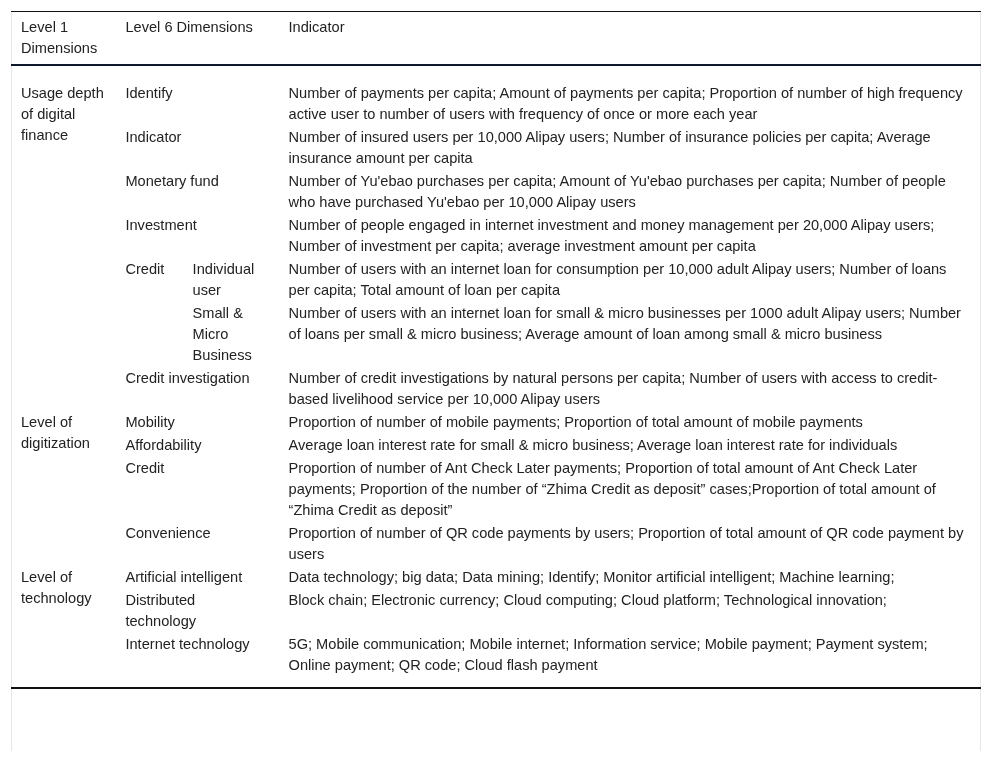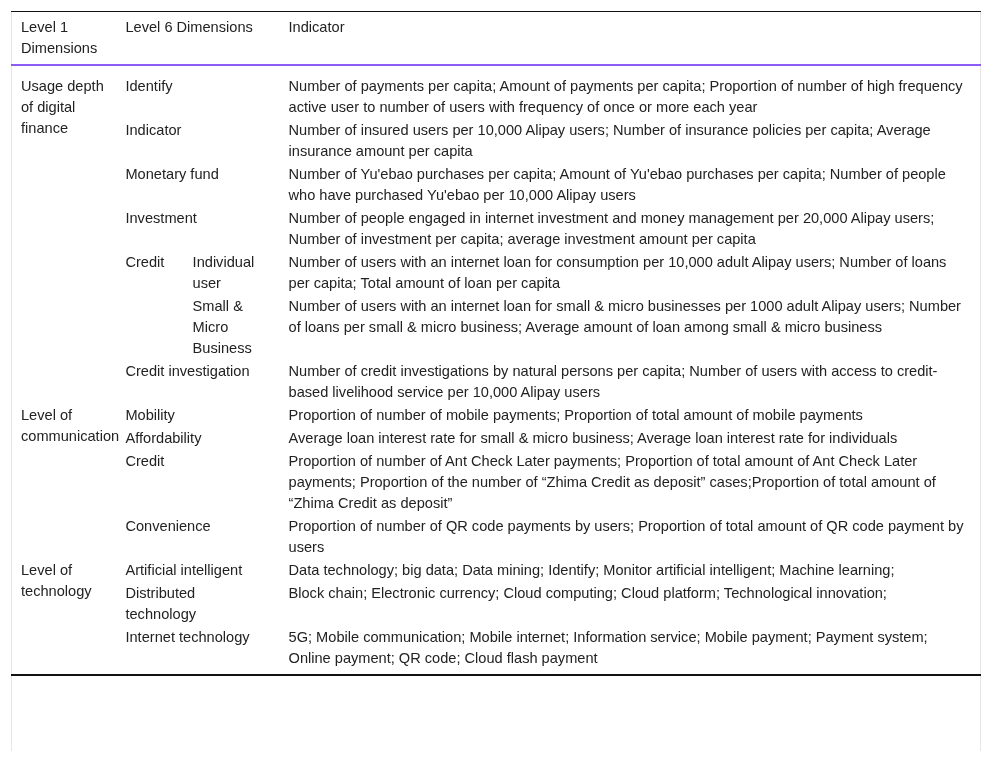--- a/index.html
+++ b/index.html
@@ -2,27 +2,27 @@
 <html><head>
 <meta charset="utf-8">
 <style>
   html, body { margin: 0; padding: 0; background: #ffffff; }
   body { width: 992px; height: 762px; position: relative; overflow: hidden;
          font-family: "Liberation Sans", sans-serif; color: #222222; font-size: 14.6px; }
   .frame { position: absolute; left: 11px; top: 11px; width: 970px; height: 740px;
            border-left: 1px solid #e6e6e6; border-right: 1px solid #e6e6e6; box-sizing: border-box; }
   table { position: absolute; left: 11px; top: 11px; width: 970px; border-collapse: collapse;
           table-layout: fixed; }
-  thead tr { border-top: 1px solid #111111; border-bottom: 2px solid #8b5cf6; }
+  thead tr { border-top: 1px solid #111111; border-bottom: 2px solid #0f172a; }
   tbody { border-bottom: 2px solid #111111; }
   th { font-weight: normal; text-align: left; vertical-align: top; line-height: 21px;
        padding: 5px 10px 5px 10px; }
   td { vertical-align: top; line-height: 21px; padding: 1px 10px 1px 10px; }
-  tbody tr:first-child td { padding-top: 10px; margin-left: 32px; }
-  tbody tr:last-child td { padding-bottom: 5px; }
+  tbody tr:first-child td { padding-top: 17px; margin-left: 32px; }
+  tbody tr:last-child td { padding-bottom: 11px; }
   .c1 { width: 98px; }
   .c2 { width: 63px; }
   .c2b { width: 90px; }
   .c3 { width: 659px; padding-right: 30px; }
 </style>
 </head>
 <body>
 
 <div class="frame"></div>
 
@@ -67,21 +67,21 @@
     <tr>
       <td>Small &amp; Micro Business</td>
       <td>Number of users with an internet loan for small &amp; micro businesses per 1000 adult Alipay users; Number of loans per small &amp; micro business; Average amount of loan among small &amp; micro business</td>
     </tr>
     <tr>
       <td colspan="2">Credit investigation</td>
       <td>Number of credit investigations by natural persons per capita; Number of users with access to credit-based livelihood service per 10,000 Alipay users</td>
     </tr>
 
     <tr>
-      <td rowspan="4">Level of communication</td>
+      <td rowspan="4">Level of digitization</td>
       <td colspan="2">Mobility</td>
       <td>Proportion of number of mobile payments; Proportion of total amount of mobile payments</td>
     </tr>
     <tr>
       <td colspan="2">Affordability</td>
       <td>Average loan interest rate for small &amp; micro business; Average loan interest rate for individuals</td>
     </tr>
     <tr>
       <td colspan="2">Credit</td>
       <td>Proportion of number of Ant Check Later payments; Proportion of total amount of Ant Check Later payments; Proportion of the number of “Zhima Credit as deposit” cases;Proportion of total amount of “Zhima Credit as deposit”</td>

